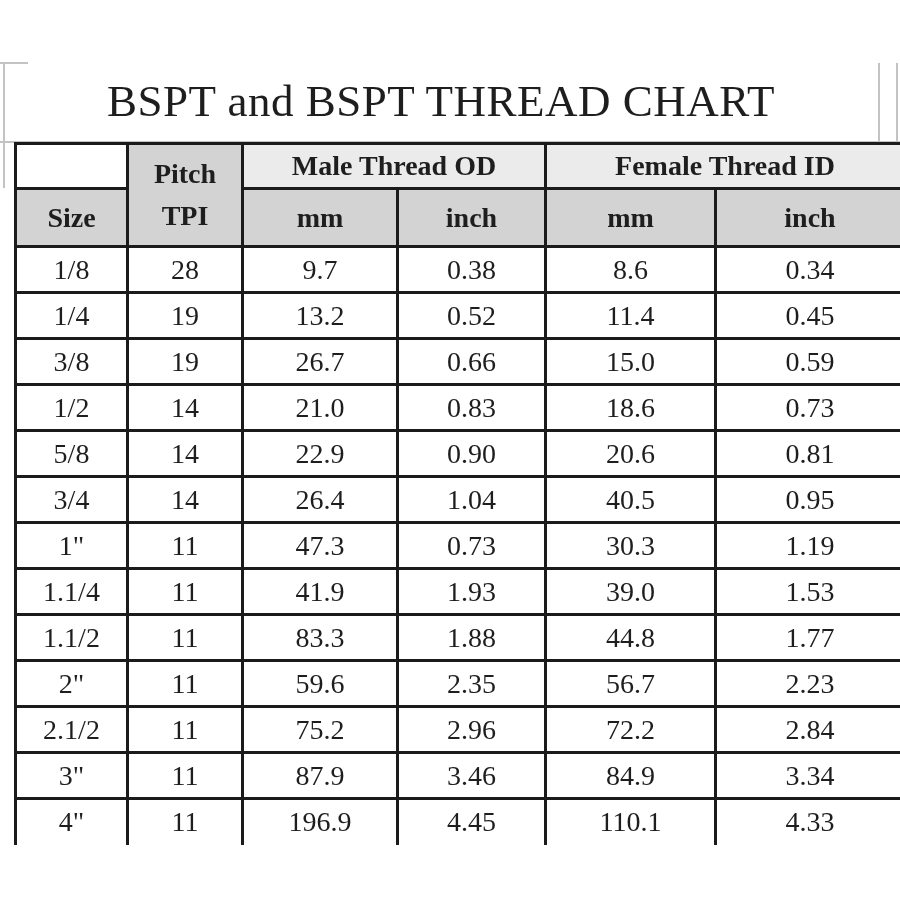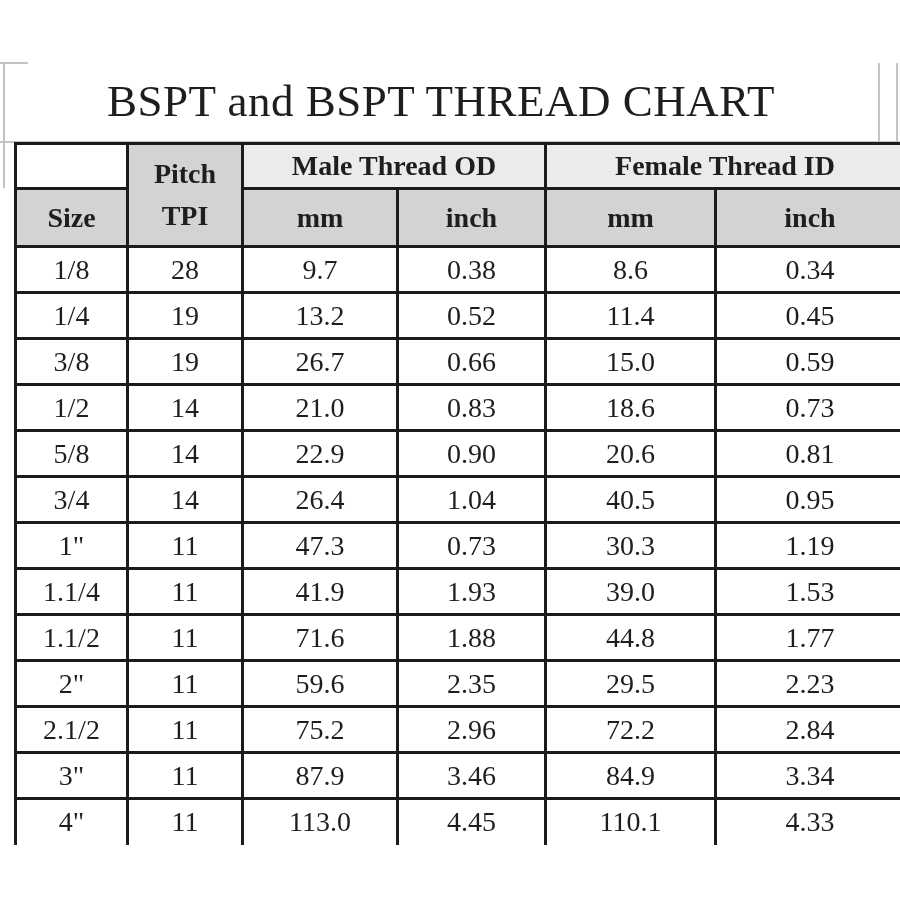--- a/index.html
+++ b/index.html
@@ -140,31 +140,31 @@
       <td>1.1/4</td>
       <td>11</td>
       <td>41.9</td>
       <td>1.93</td>
       <td>39.0</td>
       <td>1.53</td>
     </tr>
     <tr class="data">
       <td>1.1/2</td>
       <td>11</td>
-      <td>71.6</td>
+      <td>83.3</td>
       <td>1.88</td>
       <td>44.8</td>
       <td>1.77</td>
     </tr>
     <tr class="data">
       <td>2"</td>
       <td>11</td>
       <td>59.6</td>
       <td>2.35</td>
-      <td>29.5</td>
+      <td>56.7</td>
       <td>2.23</td>
     </tr>
     <tr class="data">
       <td>2.1/2</td>
       <td>11</td>
       <td>75.2</td>
       <td>2.96</td>
       <td>72.2</td>
       <td>2.84</td>
     </tr>
@@ -172,20 +172,20 @@
       <td>3"</td>
       <td>11</td>
       <td>87.9</td>
       <td>3.46</td>
       <td>84.9</td>
       <td>3.34</td>
     </tr>
     <tr class="data">
       <td>4"</td>
       <td>11</td>
-      <td>113.0</td>
+      <td>196.9</td>
       <td>4.45</td>
       <td>110.1</td>
       <td>4.33</td>
     </tr>
   </tbody>
     </table>
 </div>
 
 </body></html>

